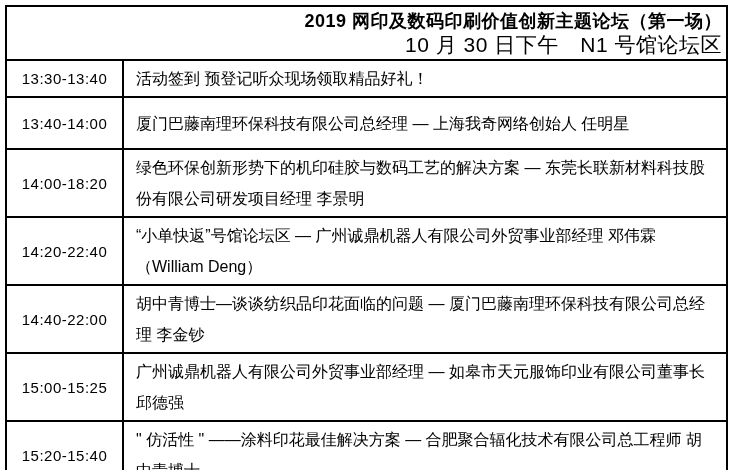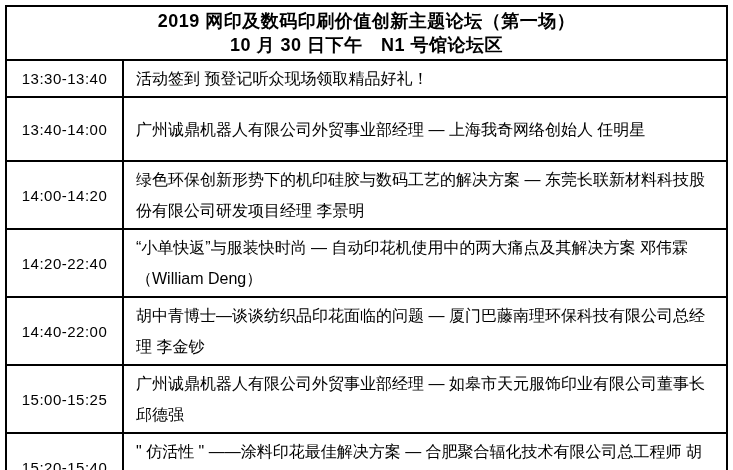--- a/index.html
+++ b/index.html
@@ -23,36 +23,36 @@
     background: #ffffff;
   }
   table.schedule td {
     border: 2px solid #000000;
     vertical-align: middle;
     overflow: hidden;
   }
   col.c-time  { width: 117px; }
   
   tr.hdr-row      { height: 51px; }
-  tr.hdr-row td   { text-align: center; padding: 2px 4px; }
+  tr.hdr-row td   { text-align: right; padding: 2px 4px; }
   .hdr-line1 {
     font-size: 18px;
     font-weight: bold;
     line-height: 24px;
     letter-spacing: 0.5px;
   }
   .hdr-line2 {
-    font-size: 18px;
-    font-weight: bold;
+    font-size: 21px;
+    font-weight: normal;
     line-height: 24px;
     letter-spacing: 0.5px;
   }
   
   tr.row-1 { height: 35px; }
-  tr.row-2 { height: 64px; }
+  tr.row-2 { height: 52px; }
   tr.row-3 { height: 63px; }
   tr.row-4 { height: 62px; }
   tr.row-5 { height: 63px; }
   tr.row-6 { height: 63px; }
   tr.row-7 { height: 64px; }
   td.time-cell {
     text-align: center;
     font-size: 15px;
     letter-spacing: 0.5px;
     white-space: nowrap;
@@ -79,29 +79,29 @@
         <div class="hdr-line1">2019 网印及数码印刷价值创新主题论坛（第一场）</div>
         <div class="hdr-line2">10 月 30 日下午　N1 号馆论坛区</div>
       </td>
     </tr>
     <tr class="row-1">
       <td class="time-cell">13:30-13:40</td>
       <td class="topic-cell">活动签到 预登记听众现场领取精品好礼！</td>
     </tr>
     <tr class="row-2">
       <td class="time-cell">13:40-14:00</td>
-      <td class="topic-cell">广州诚鼎机器人有限公司外贸事业部经理 — 上海我奇网络创始人 任明星</td>
+      <td class="topic-cell">厦门巴藤南理环保科技有限公司总经理 — 上海我奇网络创始人 任明星</td>
     </tr>
     <tr class="row-3">
-      <td class="time-cell">14:00-14:20</td>
+      <td class="time-cell">14:00-18:20</td>
       <td class="topic-cell">绿色环保创新形势下的机印硅胶与数码工艺的解决方案 — 东莞长联新材料科技股份有限公司研发项目经理 李景明</td>
     </tr>
     <tr class="row-4">
       <td class="time-cell">14:20-22:40</td>
-      <td class="topic-cell">“小单快返”与服装快时尚 — 自动印花机使用中的两大痛点及其解决方案 邓伟霖（William Deng）</td>
+      <td class="topic-cell">“小单快返”号馆论坛区 — 广州诚鼎机器人有限公司外贸事业部经理 邓伟霖（William Deng）</td>
     </tr>
     <tr class="row-5">
       <td class="time-cell">14:40-22:00</td>
       <td class="topic-cell">胡中青博士—谈谈纺织品印花面临的问题 — 厦门巴藤南理环保科技有限公司总经理 李金钞</td>
     </tr>
     <tr class="row-6">
       <td class="time-cell">15:00-15:25</td>
       <td class="topic-cell">广州诚鼎机器人有限公司外贸事业部经理 — 如皋市天元服饰印业有限公司董事长 邱德强</td>
     </tr>
     <tr class="row-7">

